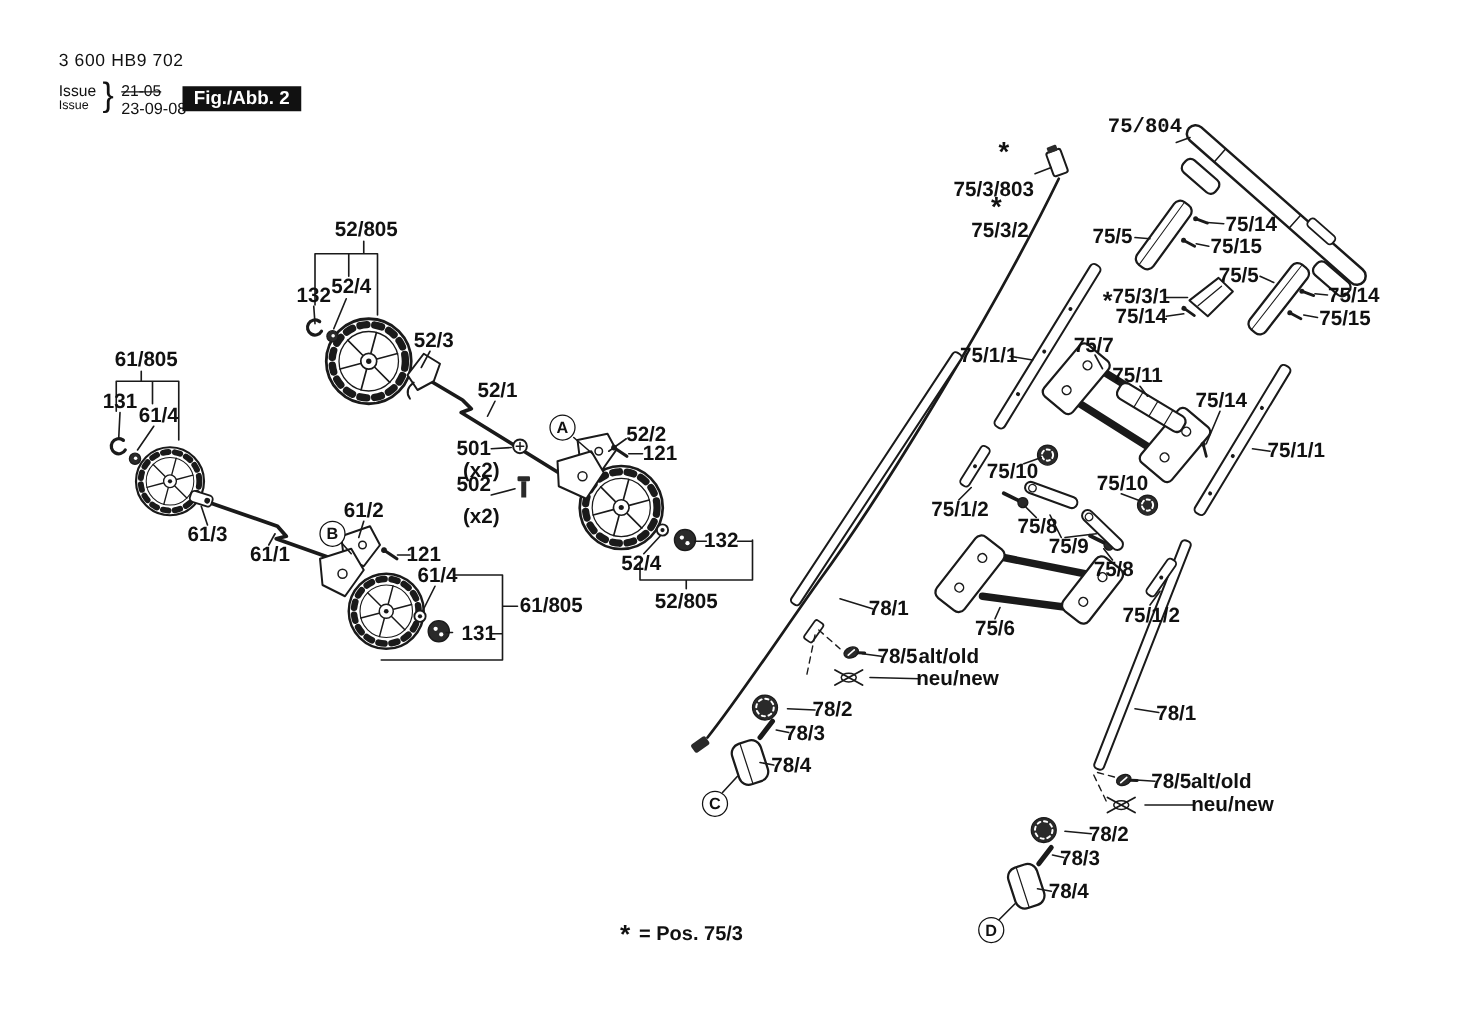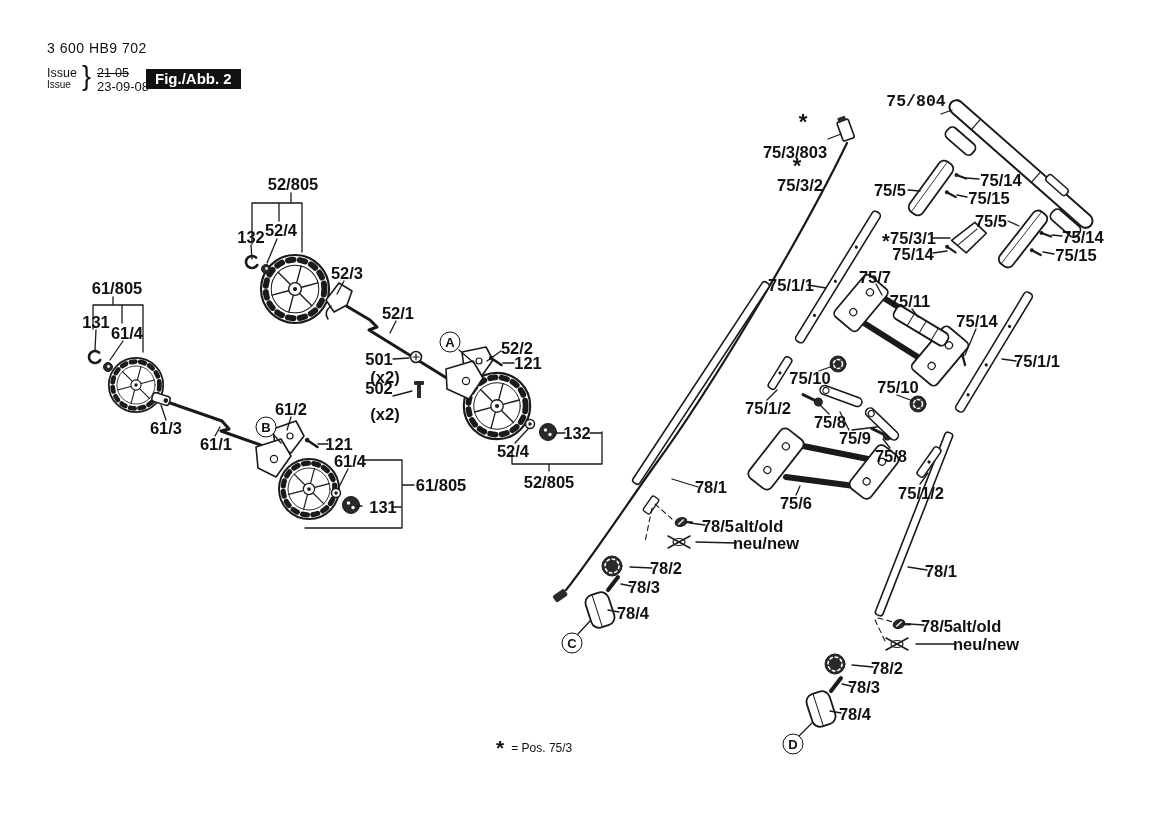--- a/index.html
+++ b/index.html
@@ -14,21 +14,21 @@
   .hdr-issueval{position:absolute;left:97px;top:79px;font-size:13px;}
   .fig-box{position:absolute;left:146px;top:69px;background:#111;color:#fff;
            font-weight:bold;font-size:15px;padding:1px 9px 2px 9px;}
   .part-label{position:absolute;transform:translate(-50%,-50%);font-weight:bold;
               font-size:16.5px;white-space:nowrap;line-height:1;}
   .callout{position:absolute;transform:translate(-50%,-50%);width:19px;height:19px;
            border:1.7px solid #111;border-radius:50%;background:#fff;display:flex;
            align-items:center;justify-content:center;font-weight:bold;font-size:13px;}
   .legend{position:absolute;left:496px;top:737px;display:flex;align-items:center;gap:7px;}
   .legend .star{font-size:21px;font-weight:bold;line-height:1;}
-  .legend .txt{font-size:12px;font-weight:normal;}
+  .legend .txt{font-size:16px;font-weight:bold;}
   .notes{position:absolute;left:985px;top:722px;font-size:12px;line-height:14.5px;}
 </style>
 </head>
 <body>
 
 <div class="canvas">
 
   <svg width="1169" height="826" viewBox="0 0 1169 826">
     <defs>
       <g id="wheel" stroke-width="1.6">

